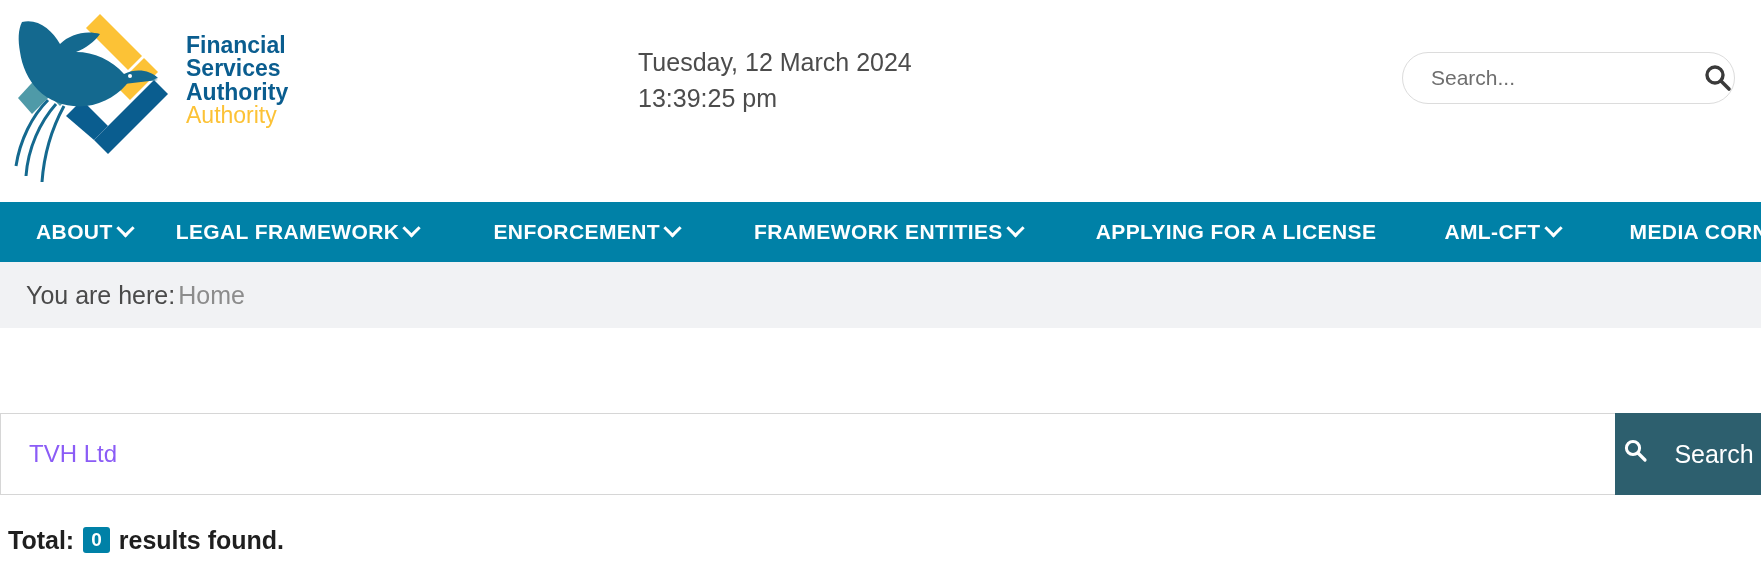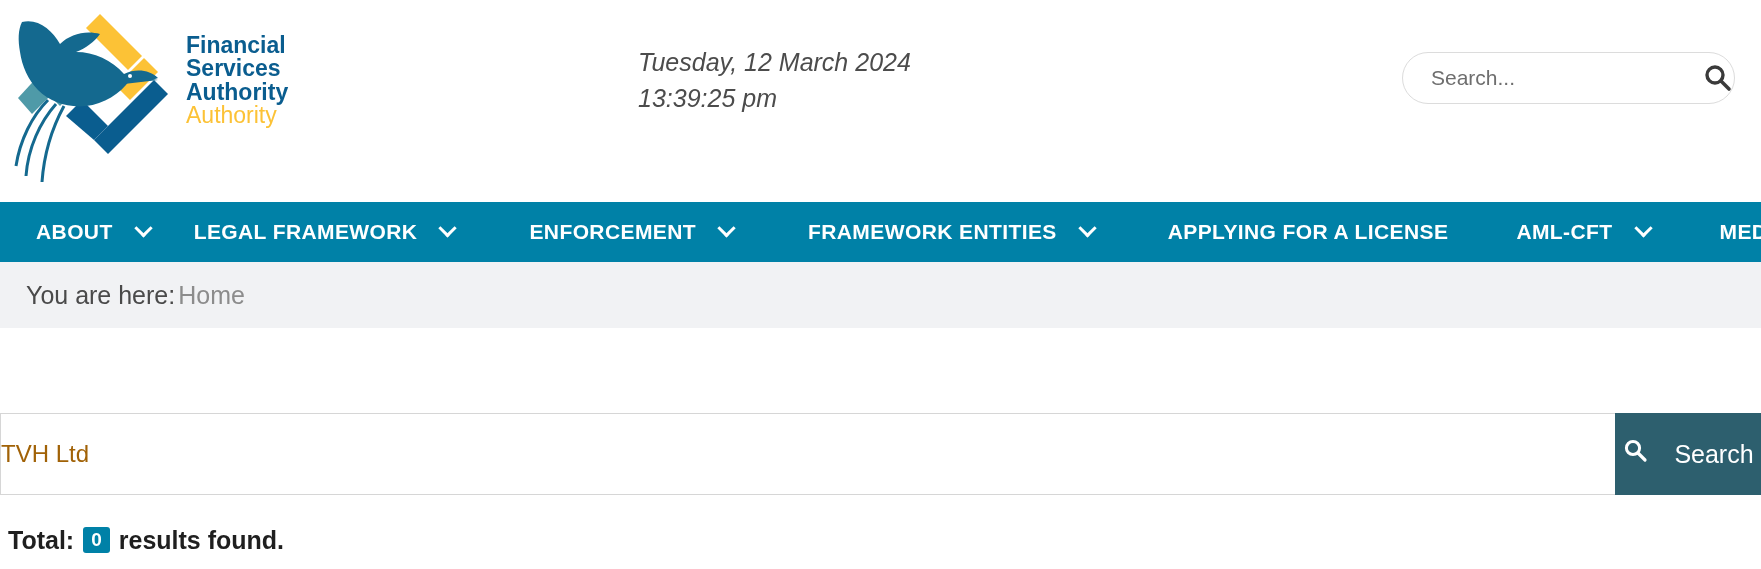--- a/index.html
+++ b/index.html
@@ -46,21 +46,20 @@
   }
   .logo-text .l1, .logo-text .l2, .logo-text .l3 { color:#0a5d8f; display:block; }
   .logo-text .l4 { color:#fcc236; display:block; font-weight:normal; }
 
   
   .datetime {
     position:absolute; left:638px; top:44px;
     color:#4c4c4c;
     font-size:25px;
     line-height:1.45;
-    font-style:italic;
   }
 
   
   .hsearch {
     position:absolute; right:26px; top:52px;
     width:333px; height:52px;
     border:1px solid #dcdcdc;
     border-radius:26px;
     background:#fff;
     display:flex; align-items:center;
@@ -78,21 +77,21 @@
   .hsearch .mag { margin-right:24px; display:flex; }
 
   
   .nav {
     position:absolute; top:202px; left:0;
     width:1761px; height:60px;
     background:#0081a7;
     display:flex; align-items:center;
   }
   .nav-item {
-    display:flex; align-items:center; gap:24px;
+    display:flex; align-items:center; gap:6px;
     color:#ffffff;
     font-size:21px;
     font-weight:bold;
     letter-spacing:0.4px;
     white-space:nowrap;
     cursor:pointer;
   }
   .nav-item .chev {
     display:inline-block;
     width:13px; height:13px;
@@ -125,21 +124,22 @@
     border:1px solid #d6d6d6;
     border-right:0;
     background:#fff;
     display:flex; align-items:center;
   }
   .searchrow .field input {
     width:100%;
     border:0; outline:0;
     font-family:"Liberation Sans", sans-serif;
     font-size:24px;
-    color:#a16207;
+    color:#8b5cf6;
+    padding-left:28px;
     background:transparent;
   }
   .searchrow .gobtn {
     width:146px;
     background:#2d5f6e;
     color:#fff;
     display:flex; align-items:center; justify-content:center;
     gap:26px;
     font-size:25px;
     cursor:pointer;

